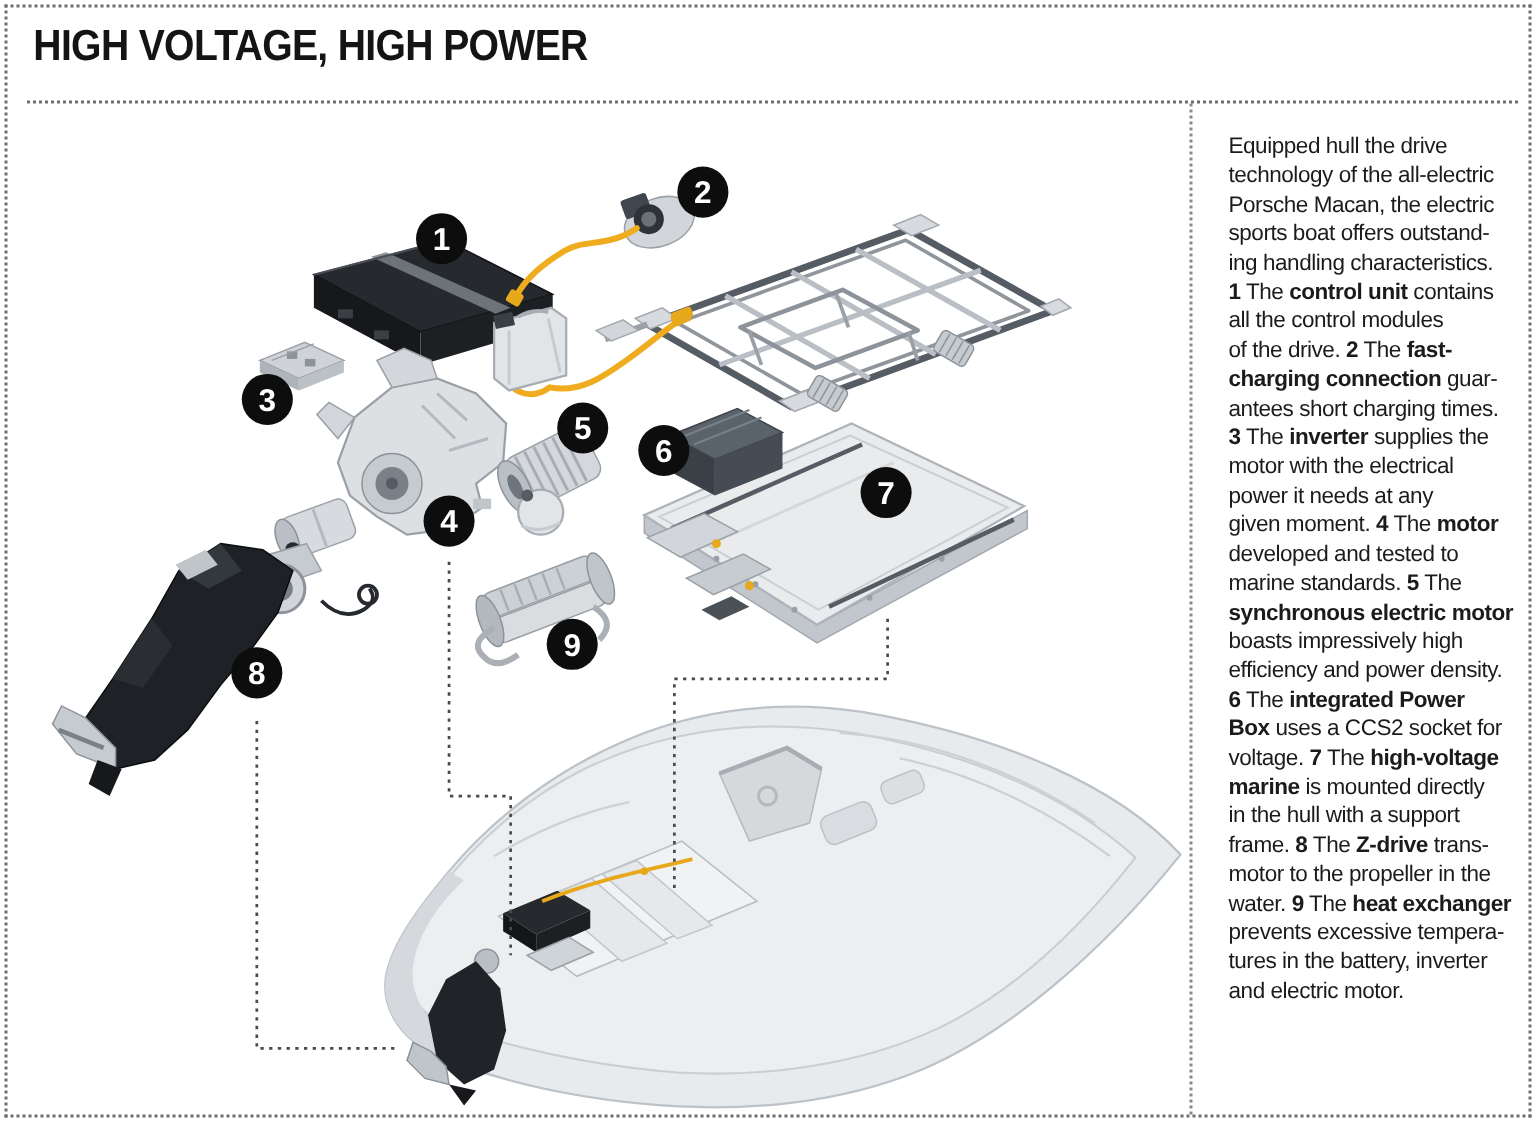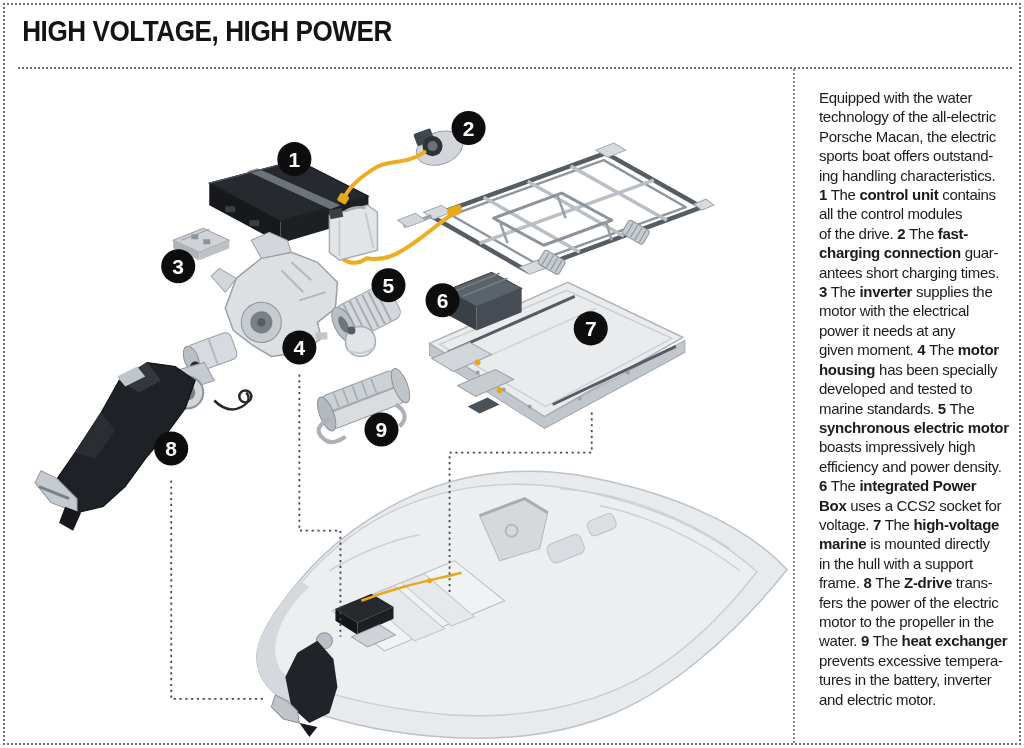--- a/index.html
+++ b/index.html
@@ -287,47 +287,45 @@
       </g>
       <g>
         <circle cx="382" cy="429" r="17" fill="#0d0d0d"></circle>
         <text class="badge-num" x="382" y="436.5">9</text>
       </g>
     </svg>
   </div>
 
   <aside class="sidebar">
     <div>
-        <div class="tline"><span>Equipped with the water</span></div>
+        <div class="tline"><span>Equipped hull the drive</span></div>
         <div class="tline"><span>technology of the all-electric</span></div>
         <div class="tline"><span>Porsche Macan, the electric</span></div>
         <div class="tline"><span>sports boat offers outstand-</span></div>
         <div class="tline"><span>ing handling characteristics.</span></div>
         <div class="tline"><span class="b">1</span><span> The </span><span class="b">control unit</span><span> contains</span></div>
         <div class="tline"><span>all the control modules</span></div>
         <div class="tline"><span>of the drive. </span><span class="b">2</span><span> The </span><span class="b">fast-</span></div>
         <div class="tline"><span class="b">charging connection</span><span> guar-</span></div>
         <div class="tline"><span>antees short charging times.</span></div>
         <div class="tline"><span class="b">3</span><span> The </span><span class="b">inverter</span><span> supplies the</span></div>
         <div class="tline"><span>motor with the electrical</span></div>
         <div class="tline"><span>power it needs at any</span></div>
         <div class="tline"><span>given moment. </span><span class="b">4</span><span> The </span><span class="b">motor</span></div>
-        <div class="tline"><span class="b">housing</span><span> has been specially</span></div>
         <div class="tline"><span>developed and tested to</span></div>
         <div class="tline"><span>marine standards. </span><span class="b">5</span><span> The</span></div>
         <div class="tline"><span class="b">synchronous electric motor</span></div>
         <div class="tline"><span>boasts impressively high</span></div>
         <div class="tline"><span>efficiency and power density.</span></div>
         <div class="tline"><span class="b">6</span><span> The </span><span class="b">integrated Power</span></div>
         <div class="tline"><span class="b">Box</span><span> uses a CCS2 socket for</span></div>
         <div class="tline"><span>voltage. </span><span class="b">7</span><span> The </span><span class="b">high-voltage</span></div>
         <div class="tline"><span class="b">marine</span><span> is mounted directly</span></div>
         <div class="tline"><span>in the hull with a support</span></div>
         <div class="tline"><span>frame. </span><span class="b">8</span><span> The </span><span class="b">Z-drive</span><span> trans-</span></div>
-        <div class="tline"><span>fers the power of the electric</span></div>
         <div class="tline"><span>motor to the propeller in the</span></div>
         <div class="tline"><span>water. </span><span class="b">9</span><span> The </span><span class="b">heat exchanger</span></div>
         <div class="tline"><span>prevents excessive tempera-</span></div>
         <div class="tline"><span>tures in the battery, inverter</span></div>
         <div class="tline"><span>and electric motor.</span></div>
       </div>
   </aside>
 
 </div>
 

